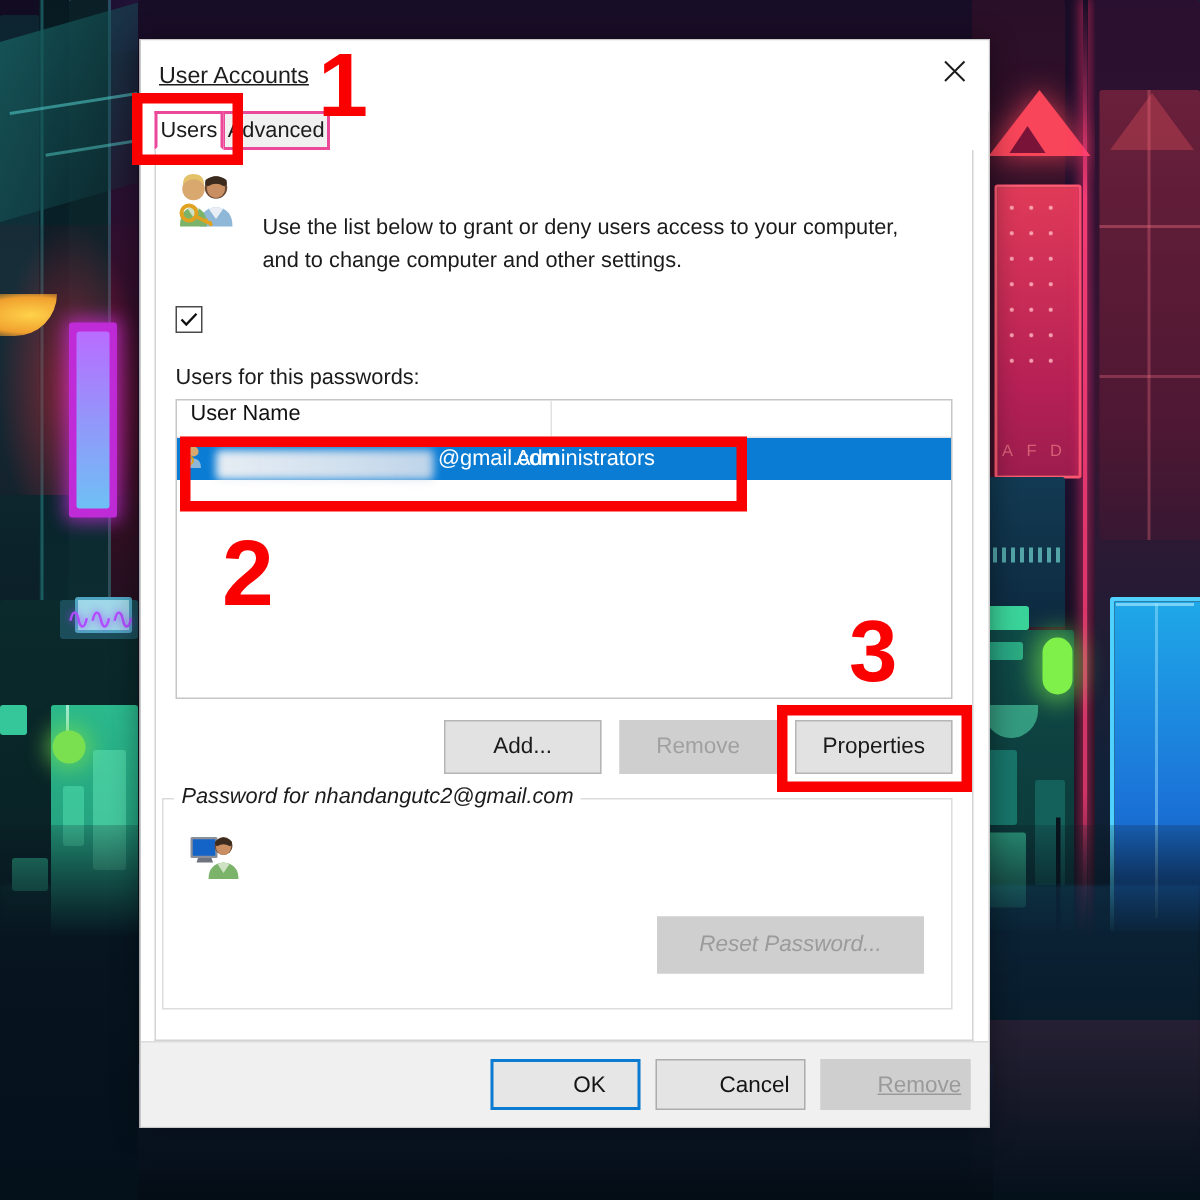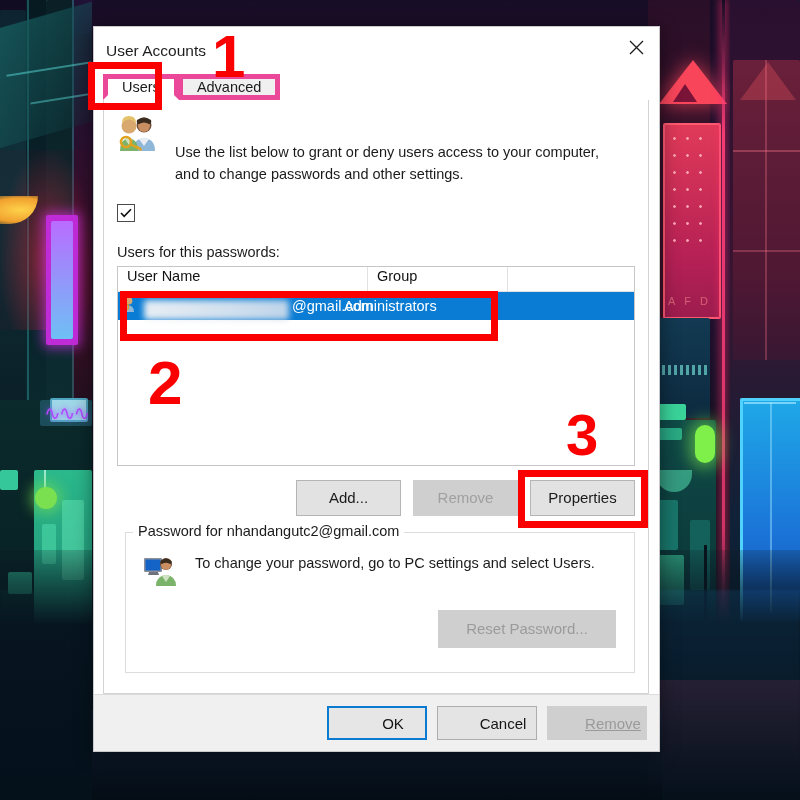--- a/index.html
+++ b/index.html
@@ -102,43 +102,44 @@
     box-shadow: 0 2px 18px rgba(0,0,0,.45);
     display: flex; flex-direction: column;
     font-size: 14.5px;
     color: #1b1b1b;
   }
   #titlebar {
     height: 47px; flex: 0 0 47px;
     background:#ffffff;
     display:flex; align-items:center;
     position:relative;
+    text-decoration:underline;
   }
   #title-text {
     padding-left: 12px; font-size: 15.5px; color:#1d1d1d;
   }
   #close-btn {
     position:absolute; right:0; top:0; width:46px; height:40px;
     display:flex; align-items:center; justify-content:center;
     cursor:pointer;
   }
   #close-btn svg { display:block; }
 
   
   #tabstrip {
     position:relative; height: 26px; flex:0 0 26px;
     margin: 0 10px 0 9px;
     display:flex; align-items:flex-end;
   }
   .tab {
     height: 26px; box-sizing:border-box;
-    padding: 0 14px;
+    padding: 0 2px;
     display:flex; align-items:center;
     font-size: 14.5px;
-    border: 5px solid #ec4899;
+    border: 2px solid #ec4899;
     background:#f0f0f0;
     color:#1b1b1b;
     cursor:pointer;
     margin-right:-1px;
   }
   .tab.active {
     background:#ffffff; border-bottom-color:#ffffff;
     position:relative; z-index:2;
   }
 
@@ -211,24 +212,25 @@
     border:1px solid #b5b5b5; background:#e2e2e2;
     font-size:15px; color:#1a1a1a;
     display:flex;align-items:center;justify-content:center;
     cursor:pointer; font-family:"Liberation Sans",sans-serif;
     box-sizing:border-box;
   }
   .btn.disabled { color:#a0a0a0; background:#cfcfcf; border-color:#cfcfcf; cursor:default; }
 
   
   #pwgroup {
-    margin: 16px 13px 0 21px;
+    margin: 16px 13px 0 4px;
     border:1px solid #dcdcdc;
     height: 139px;
     position:relative;
+    font-style:italic;
   }
   #pwlegend {
     position:absolute; top:-10px; left:7px; background:#fff;
     padding: 0 5px; font-size:14.5px;
   }
   #pwbody { display:flex; padding: 22px 0 0 17px; align-items:flex-start; }
   #pwtext { margin-left: 18px; font-size:14.5px; }
   #pwbtnrow { display:flex; justify-content:flex-end; padding: 20px 18px 0 0; }
   #reset-btn {
     width: 178px; height: 38px; border:1px solid #cfcfcf; background:#cfcfcf;
@@ -377,38 +379,37 @@
             <path d="M5 9 q7 -7 14 0 q0 -7 -7 -7 q-7 0 -7 7z" fill="#e3c26a"></path>
             <path d="M3 37 q0 -12 9 -13 q9 1 9 13z" fill="#7cb36a"></path>
             <path d="M8 25 l4 6 l4 -6 q-4 -2 -8 0z" fill="#cfe3c4"></path>
 
             <circle cx="9" cy="28" r="5" fill="none" stroke="#e0a21f" stroke-width="2.6"></circle>
             <path d="M13 30 L23 35 M20 32 l1.5 3 M22.5 33.5 l1.5 3" stroke="#e0a21f" stroke-width="2.4" fill="none"></path>
           </svg>
         </div>
         <div class="intro-text">
           <div>Use the list below to grant or deny users access to your computer,</div>
-          <div>and to change passwords and other settings.</div>
+          <div>and to change computer and other settings.</div>
         </div>
       </div>
 
       <div class="cbrow">
         <div class="cbox">
           <svg width="12" height="10" viewBox="0 0 12 10" aria-hidden="true">
             <path d="M1 5 L4.2 8.4 L11 1.2" stroke="#101010" stroke-width="1.6" fill="none"></path>
           </svg>
         </div>
       </div>
 
       <div class="lbl-users">Users for this passwords:</div>
 
       <div id="listbox">
         <div id="listhead">
           <div class="hcell c1">User Name</div>
-          <div class="hcell c2">Group</div>
           <div class="hcell c3"></div>
         </div>
         <div id="listrow">
           <div id="row-icon">
             <svg width="14" height="16" viewBox="0 0 14 16" aria-hidden="true">
               <circle cx="7" cy="5" r="3.4" fill="#d8a86e"></circle>
               <path d="M2 16 q0 -6 5 -6.5 q5 .5 5 6.5z" fill="#8fb7d8"></path>
               <circle cx="4" cy="11" r="2.6" fill="none" stroke="#e0a21f" stroke-width="1.4"></circle>
             </svg>
           </div>
@@ -440,21 +441,20 @@
               <rect x="1" y="3" width="18" height="14" rx="1" fill="#8a8f99"></rect>
               <rect x="2.5" y="4.5" width="15" height="11" fill="#1464c8"></rect>
               <path d="M6 17 h9 l1 3 h-11z" fill="#6e737d"></path>
               <circle cx="23" cy="9" r="6" fill="#6b4a36"></circle>
               <circle cx="23" cy="10" r="5" fill="#c98f63"></circle>
               <path d="M17.5 6 q5.5 -5 11 0 q.5 3 -1.5 3 q-4 -2.5 -8 0 q-2 0 -1.5 -3z" fill="#3b2a1e"></path>
               <path d="M13 31 q0 -10 10 -11 q10 1 10 11z" fill="#7cb36a"></path>
               <path d="M19 21 l4 6 l4 -6 q-4 -2 -8 0z" fill="#cfe3c4"></path>
             </svg>
           </div>
-          <div id="pwtext">To change your password, go to PC settings and select Users.</div>
         </div>
         <div id="pwbtnrow">
           <div id="reset-btn">
             <span>Reset Password...</span>
           </div>
         </div>
       </div>
 
     </div>
 

